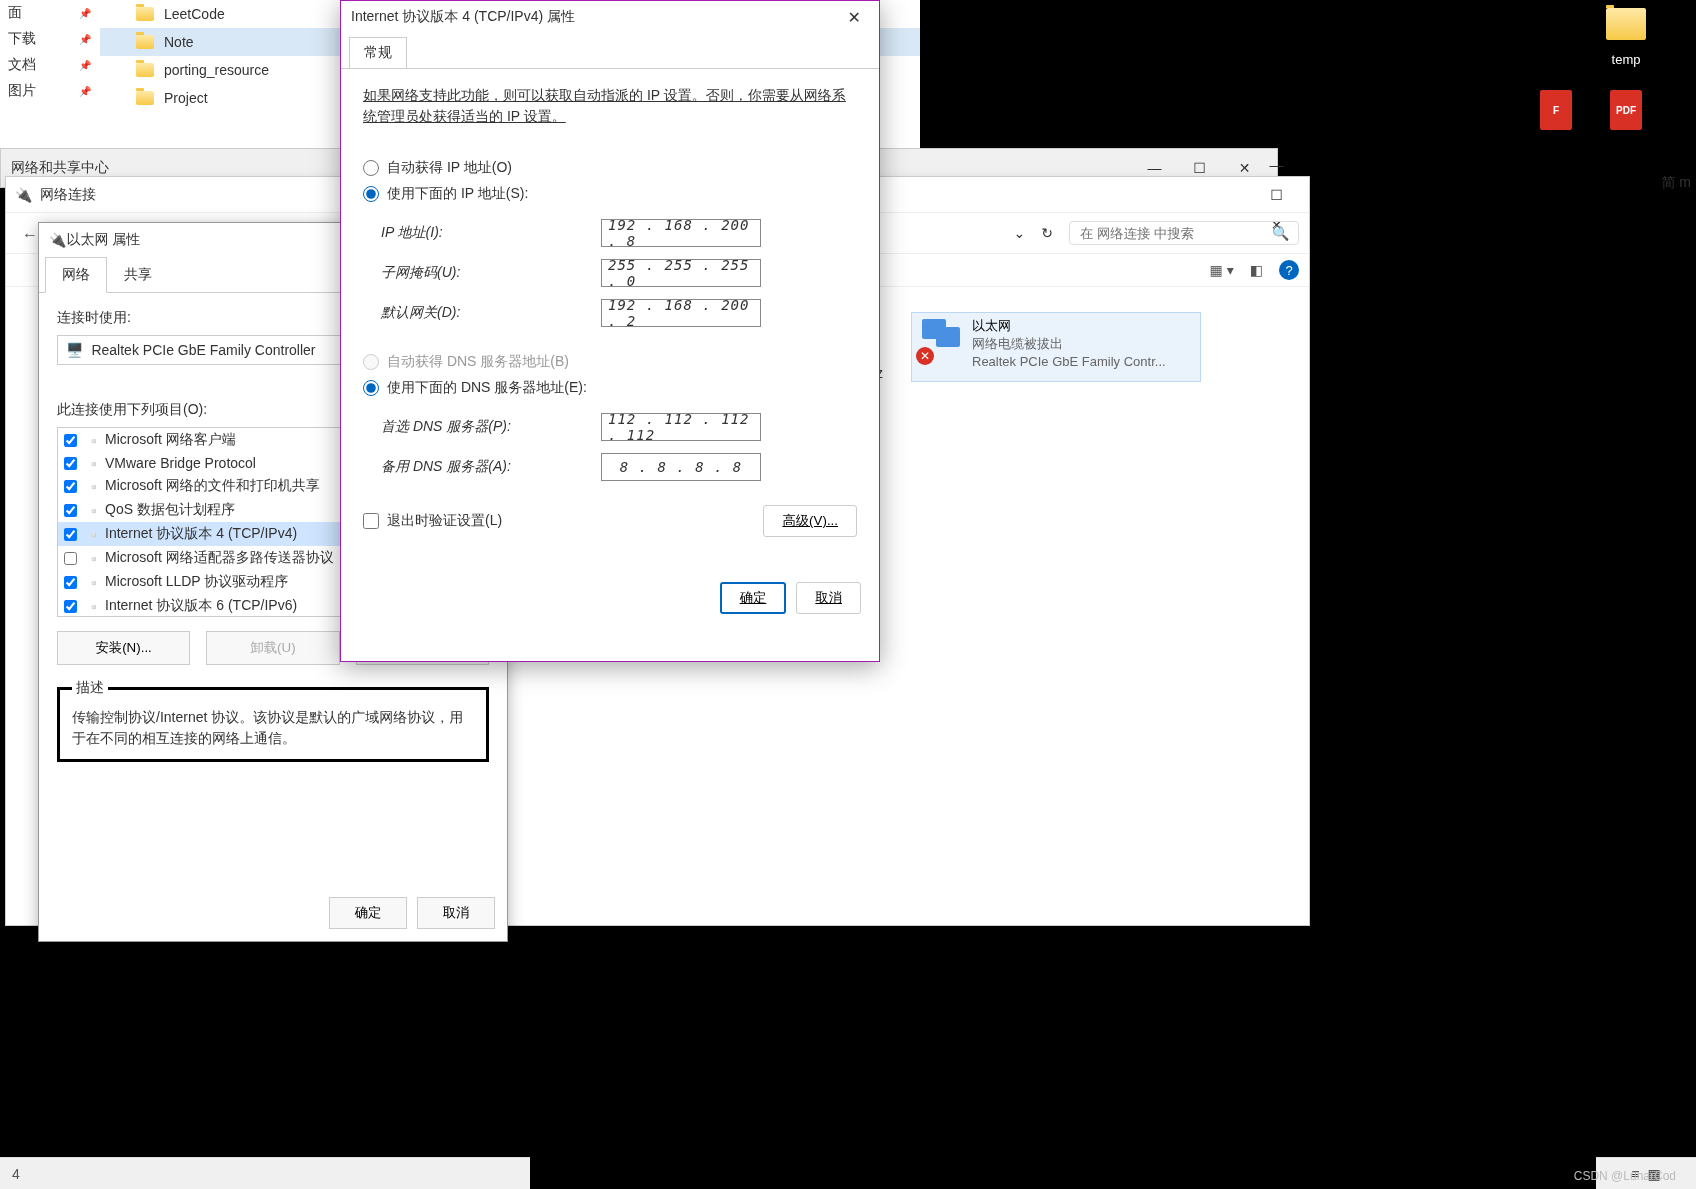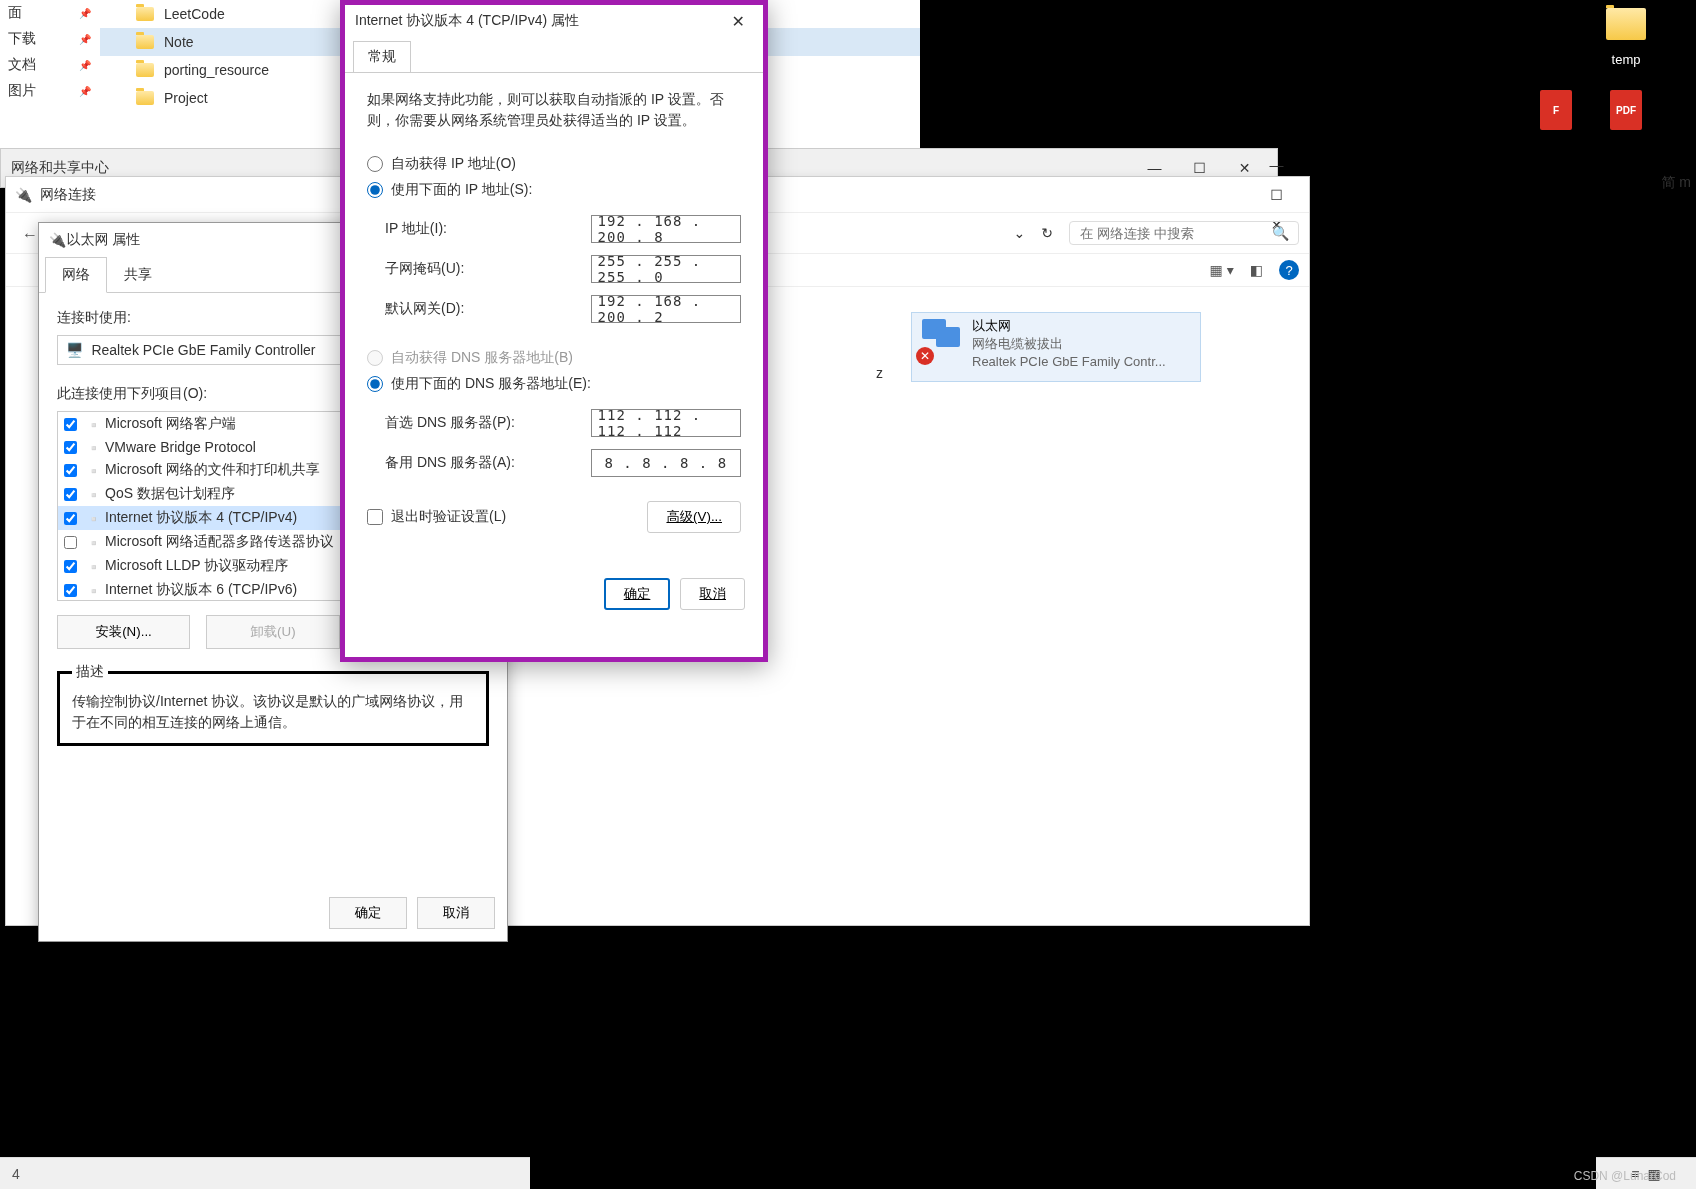--- a/index.html
+++ b/index.html
@@ -64,32 +64,32 @@
 .ethprop-win .mini-icon { width:14px; height:14px; display:inline-block; }
 .ethprop-win .btn-row { display:flex; gap:16px; margin-top:14px; }
 .ethprop-win .btn-row button { flex:1; height:34px; border:1px solid #ccc; background:#f8f8f8; cursor:pointer; }
 .ethprop-win .btn-row button:disabled { color:#aaa; }
 .ethprop-win fieldset { border:3px solid #000000; padding:10px 12px; margin-top:14px; }
 .ethprop-win fieldset legend { padding:0 4px; }
 .ethprop-win .footer { position:absolute; bottom:12px; right:12px; display:flex; gap:10px; }
 .ethprop-win .footer button { width:78px; height:32px; border:1px solid #ccc; background:#f8f8f8; cursor:pointer; }
 
 
-.ipv4-win { position: absolute; left: 340px; top: 0; width: 428px; height: 662px; background: #fff; border: 5px solid #a21caf; box-shadow: 0 5px 25px rgba(0,0,0,0.35); }
+.ipv4-win { position: absolute; left: 340px; top: 0; width: 540px; height: 662px; background: #fff; border: 1px solid #a21caf; box-shadow: 0 5px 25px rgba(0,0,0,0.35); }
 .ipv4-win .titlebar { height:32px; display:flex; align-items:center; padding:0 10px; }
 .ipv4-win .titlebar .close { margin-left:auto; font-size:16px; cursor:pointer; padding:4px 8px; }
 .ipv4-win .tabs { display:flex; border-bottom:1px solid #ccc; padding:4px 8px 0; }
 .ipv4-win .tab { padding:6px 14px; border:1px solid #ccc; border-bottom:none; background:#fff; cursor:pointer; }
 .ipv4-win .content { padding:16px 22px; }
-.ipv4-win .desc { line-height:1.5; margin-bottom:20px; }
+.ipv4-win .desc { line-height:1.5; margin-bottom:28px;text-decoration:underline; }
 .ipv4-win .radio-row { display:flex; align-items:center; gap:8px; padding:4px 0; }
 .ipv4-win .radio-row input[type=radio] { width:16px; height:16px; accent-color:#0067c0; }
 .ipv4-win .radio-row.disabled { color:#999; }
 .ipv4-win .field-block { padding-left:18px; margin:6px 0 16px; }
-.ipv4-win .field-row { display:flex; align-items:center; padding:6px 0; }
+.ipv4-win .field-row { display:flex; align-items:center; padding:6px 0;font-style:italic; }
 .ipv4-win .field-row label { width:220px; }
 .ipv4-win .ip-input { width:160px; height:28px; border:1px solid #888; display:flex; align-items:center; justify-content:space-around; font-family:monospace; letter-spacing:1px; padding:0 6px; }
 .ipv4-win .validate-row { display:flex; align-items:center; margin-top:18px; }
 .ipv4-win .validate-row .adv-btn { margin-left:auto; }
 .ipv4-win button { height:32px; padding:0 18px; border:1px solid #ccc; background:#fff; cursor:pointer; border-radius:3px;text-decoration:underline; }
 .ipv4-win .footer { display:flex; justify-content:flex-end; gap:10px; padding:12px 18px; border-top:1px solid transparent; margin-top:16px;}
 .ipv4-win .footer .ok-btn { border:2px solid #0067c0; }
 
 .watermark { position:absolute; right:20px; bottom:6px; color:#bbb; font-size:12px; }
 .taskbar-footer { position:absolute; left:0; bottom:0; width:530px; height:32px; background:#f0f0f0; border-top:1px solid #ddd; display:flex; align-items:center; padding:0 12px; color:#555; }
@@ -221,21 +221,21 @@
   <div class="tabs">
     <div class="tab active">网络</div>
     <div class="tab">共享</div>
   </div>
   <div class="content">
     <div>连接时使用:</div>
     <div class="controller-box">
       <span>🖥️</span>
       <span>Realtek PCIe GbE Family Controller</span>
     </div>
-    <div style="margin-top:20px;">此连接使用下列项目(O):</div>
+    <div style="margin-top:36px;">此连接使用下列项目(O):</div>
     <div class="item-list" id="protocol-list">
         <div class="item-row">
           <input type="checkbox" checked="" style="">
           <span class="mini-icon">▫️</span>
           <span>Microsoft 网络客户端</span>
         </div>
         <div class="item-row">
           <input type="checkbox" checked="" style="">
           <span class="mini-icon">▫️</span>
           <span>VMware Bridge Protocol</span>

